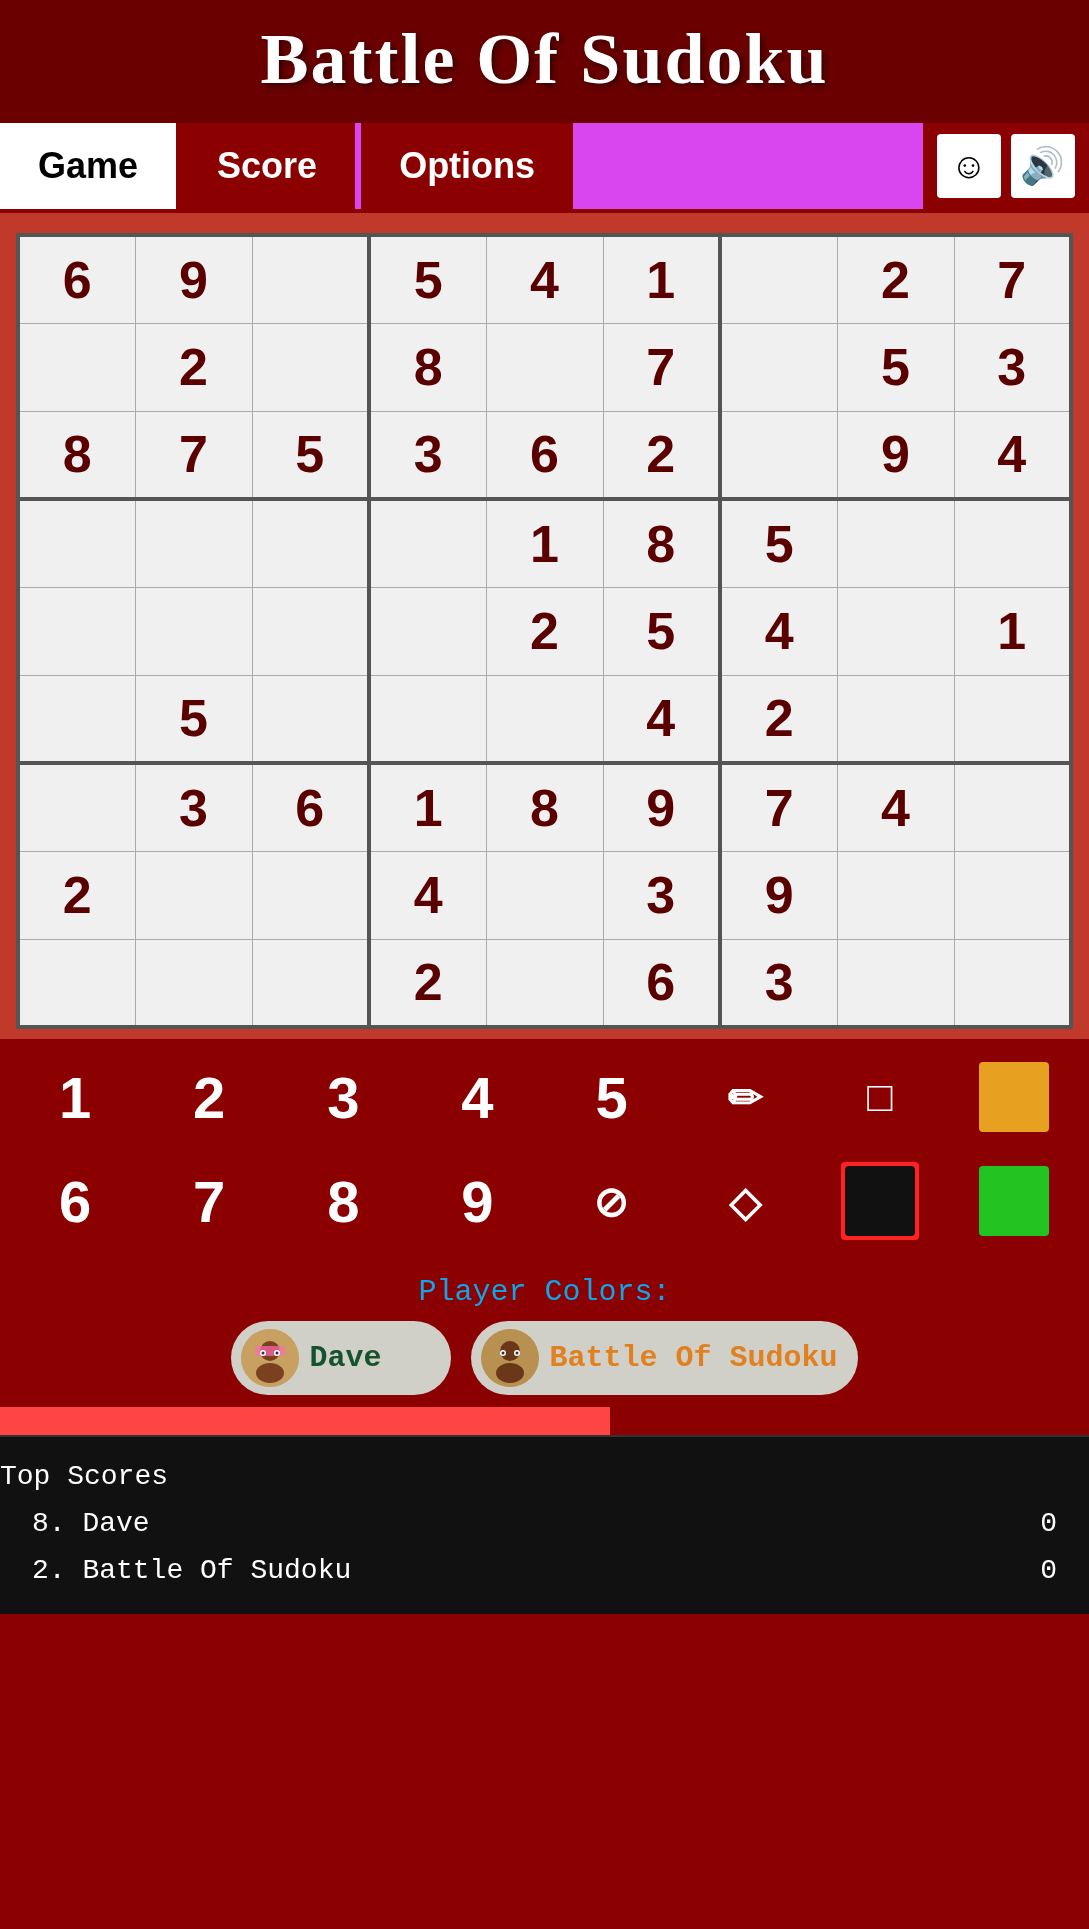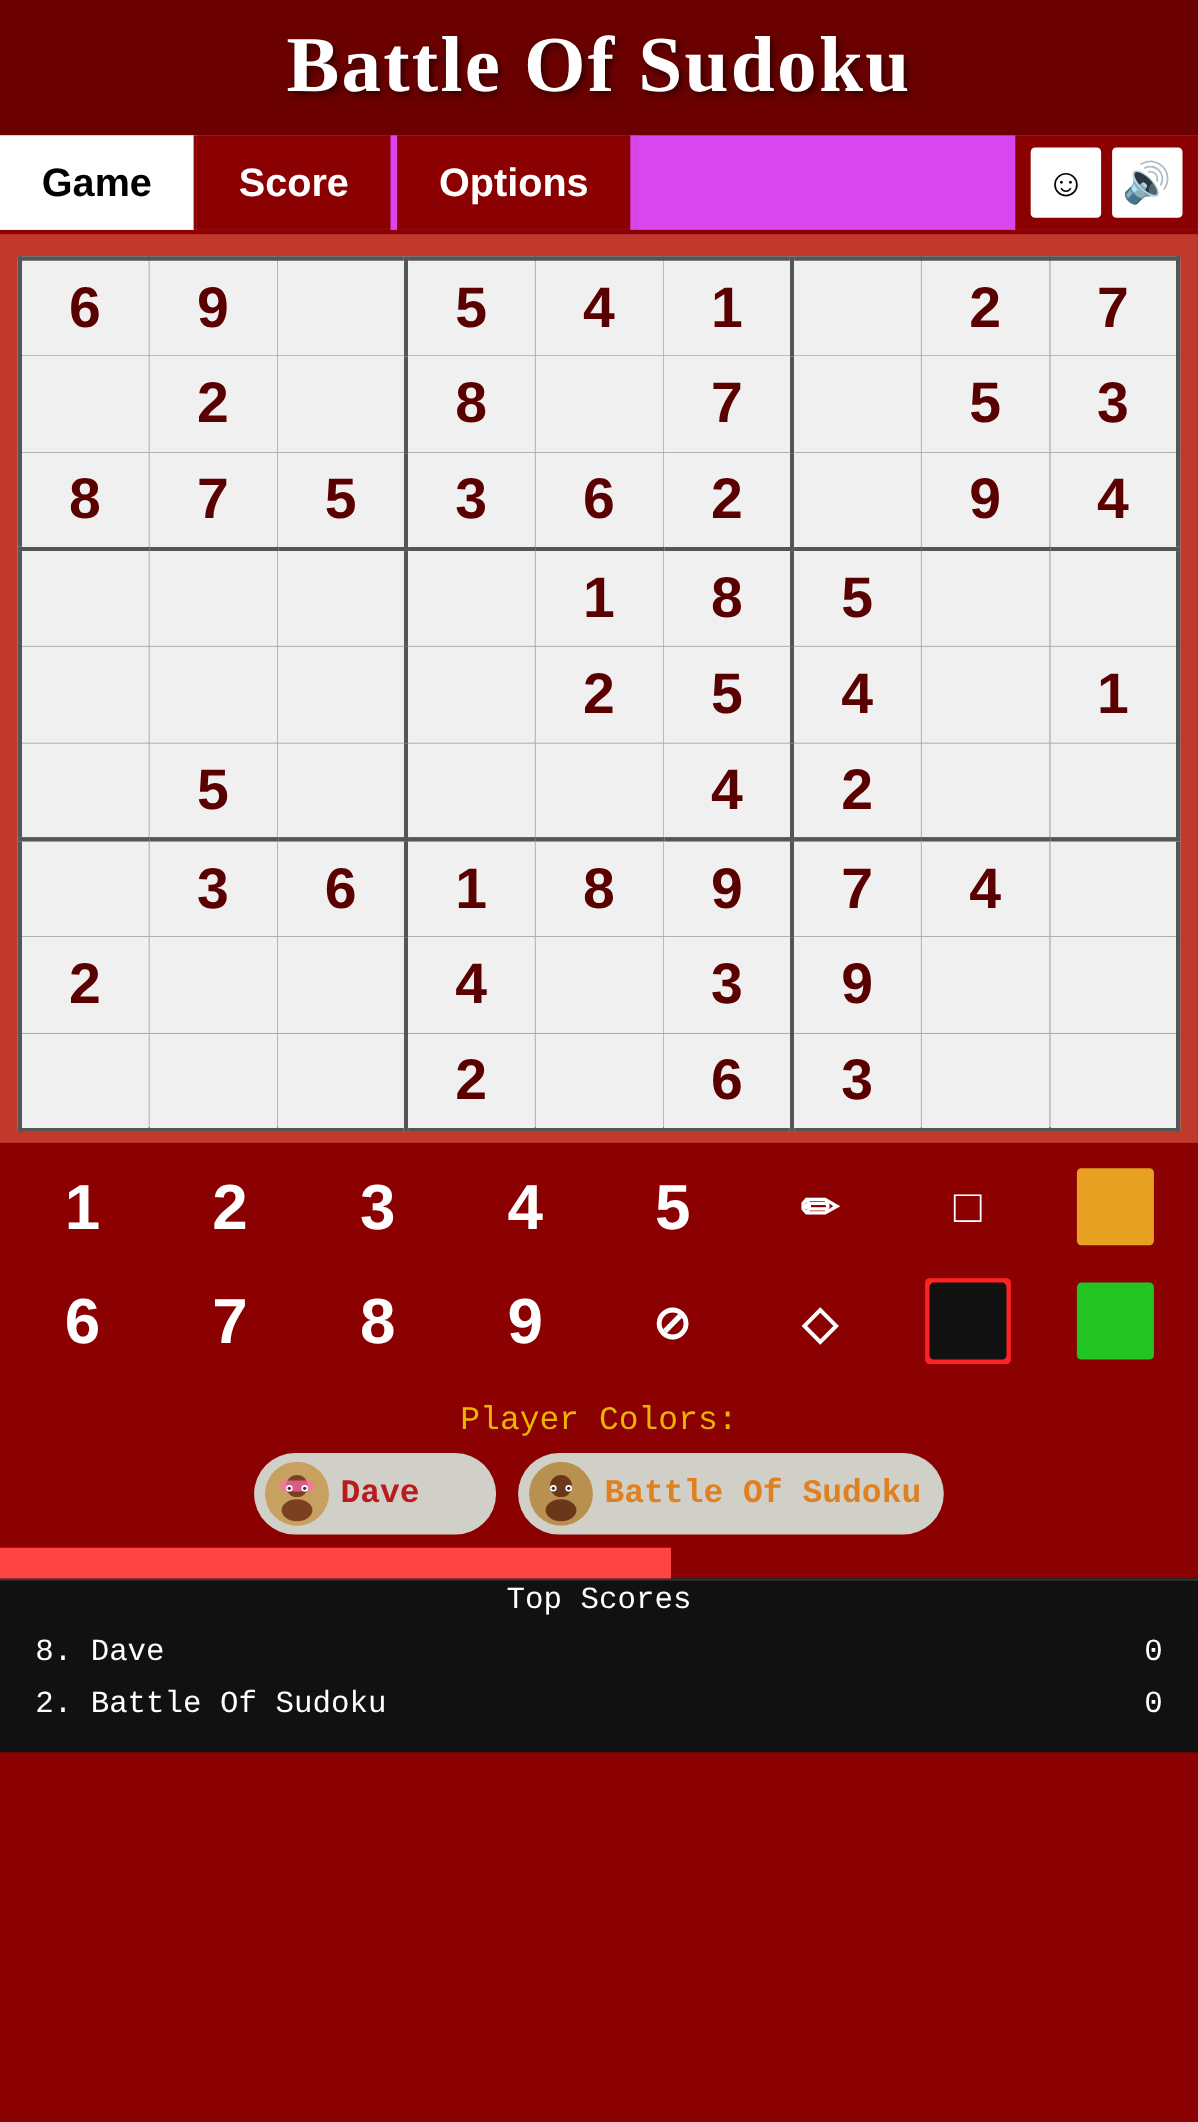--- a/index.html
+++ b/index.html
@@ -162,21 +162,21 @@
     }
 
     
     #player-colors-section {
       background: #8B0000;
       padding: 8px 0 12px 0;
       text-align: center;
     }
     #player-colors-label {
       font-size: 30px;
-      color: #eab308;
+      color: #0ea5e9;
       font-family: 'Courier New', monospace;
       margin-bottom: 12px;
     }
     #player-colors-row {
       display: flex;
       justify-content: center;
       gap: 20px;
     }
     .player-chip {
       display: flex;
@@ -196,44 +196,43 @@
       display: flex;
       align-items: center;
       justify-content: center;
       font-size: 28px;
     }
     .player-name {
       font-size: 30px;
       font-weight: bold;
       font-family: 'Courier New', monospace;
     }
-    .player-name-dave { color: #b91c1c; }
+    .player-name-dave { color: #14532d; }
     .player-name-bot { color: #e08020; }
 
     
     #progress-bar-container {
       background: #8B0000;
       height: 28px;
       display: flex;
     }
     #progress-bar-fill {
       background: #ff4444;
       height: 100%;
       width: 56%;
     }
 
     
     #top-scores-section {
       background: #111;
       padding: 0 0 20px 0;
     }
     #top-scores-header {
-      text-align: center;
       background: #111;
-      padding: 3px 0 8px 0;
+      padding: 24px 0 8px 0;
       font-size: 28px;
       color: #fff;
       font-family: 'Courier New', monospace;
       border-top: 2px solid #333;
     }
     .score-row {
       display: flex;
       justify-content: space-between;
       padding: 8px 32px;
       font-size: 28px;

